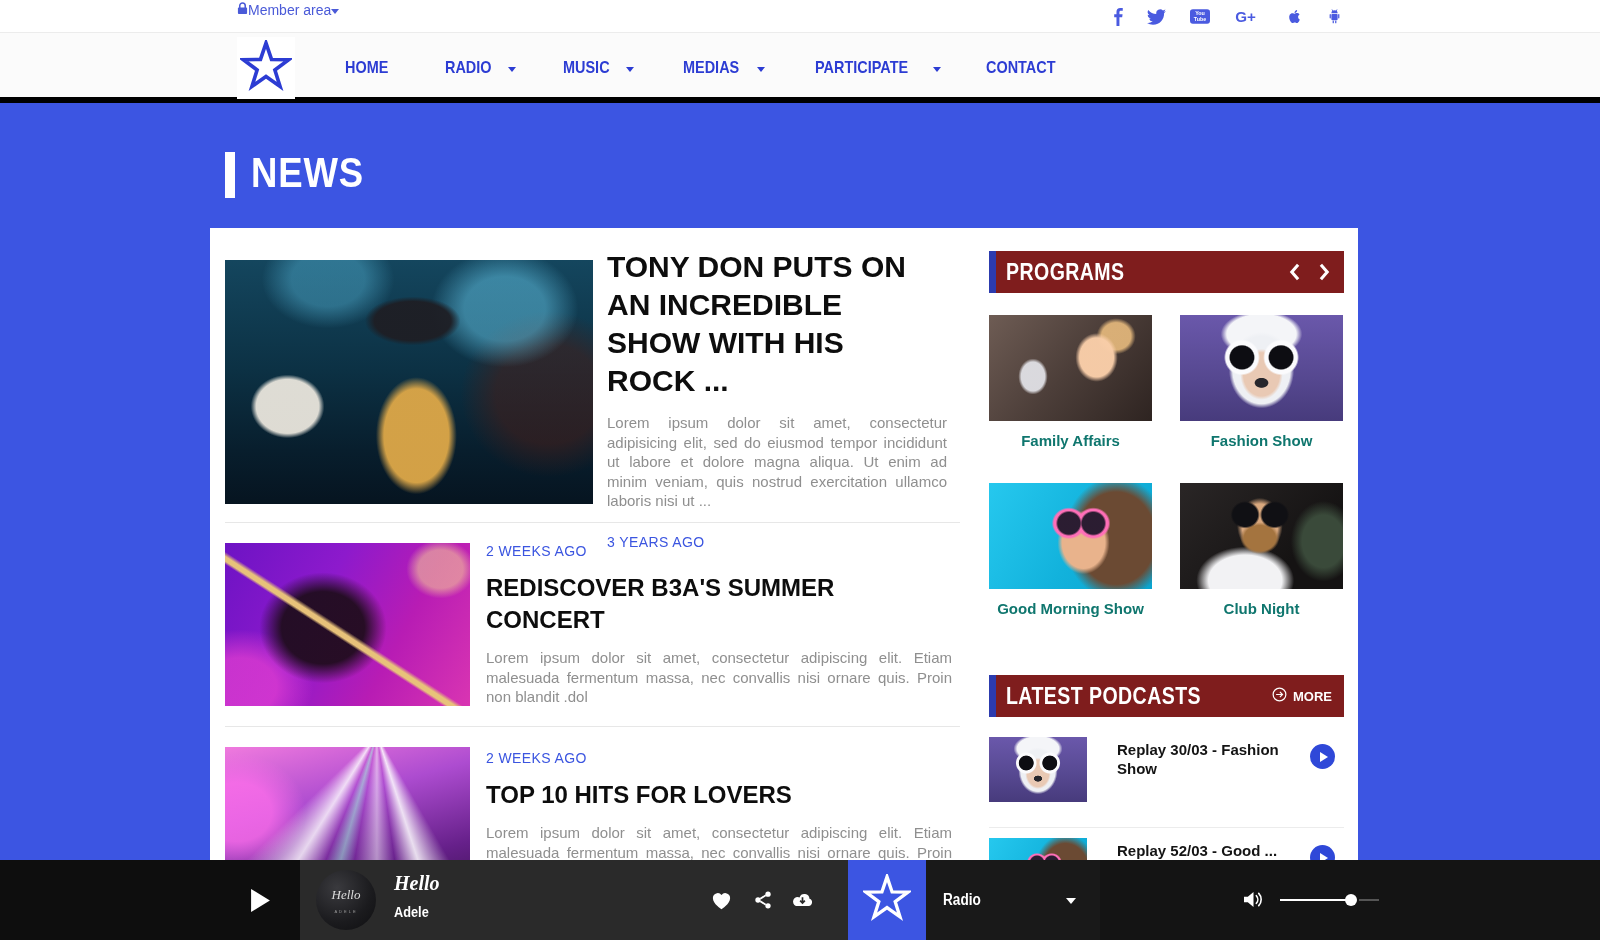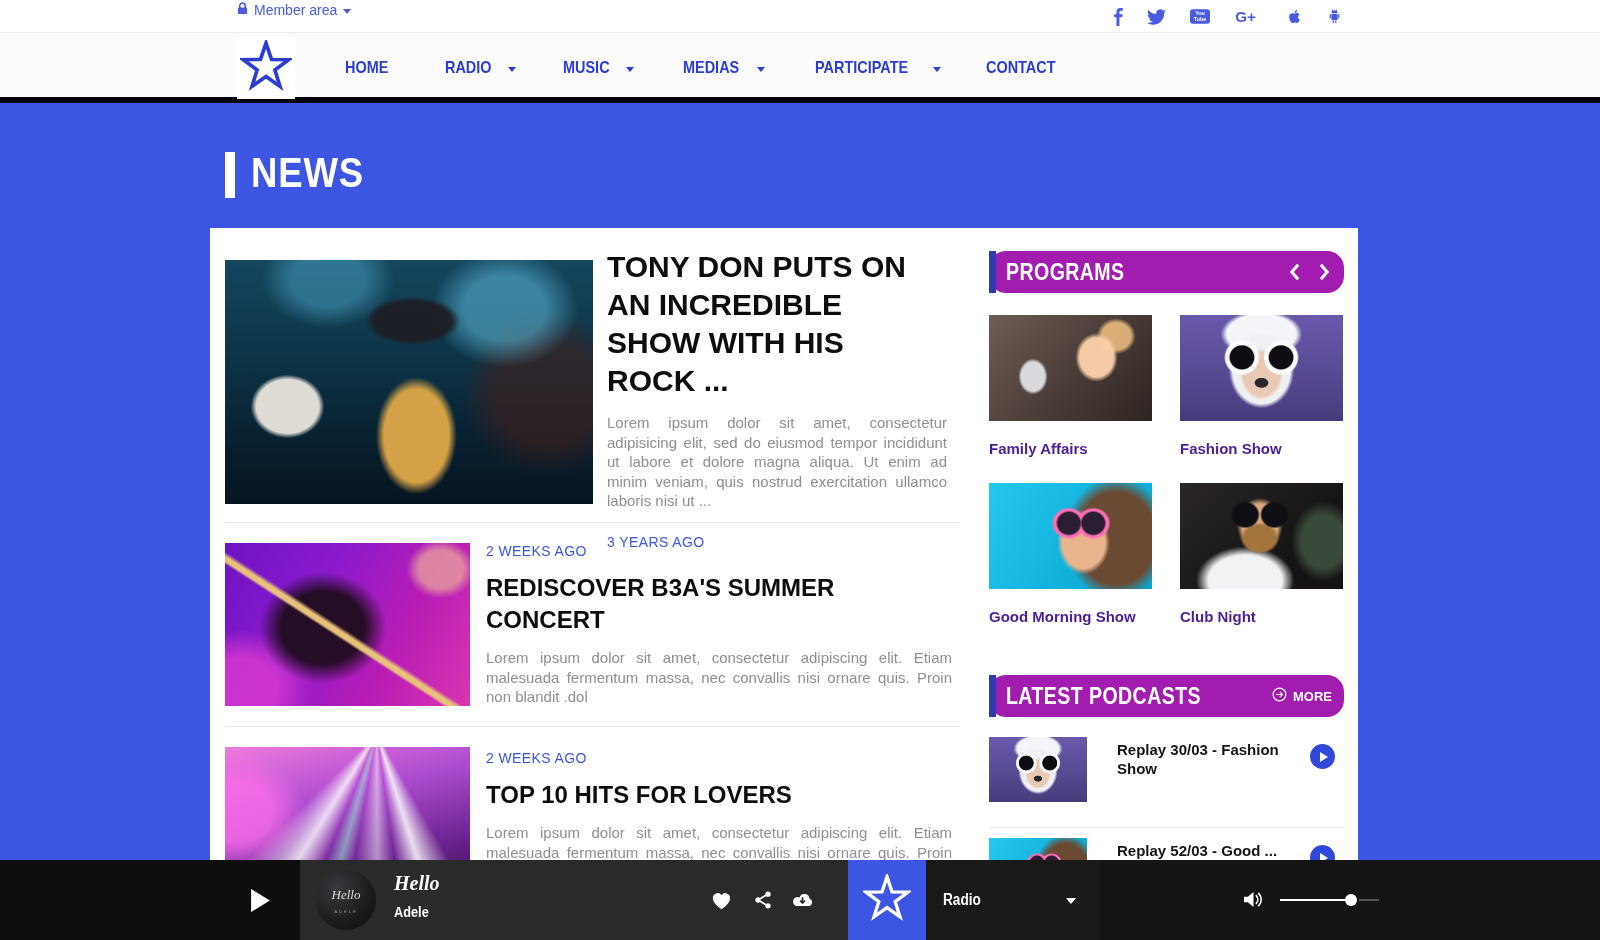--- a/index.html
+++ b/index.html
@@ -3,21 +3,21 @@
 <meta charset="utf-8">
 <style>
   * { margin:0; padding:0; box-sizing:border-box; }
   html,body { width:1600px; height:940px; overflow:hidden; }
   body { font-family:"Liberation Sans", sans-serif; background:#3c55e2; position:relative; }
 
   .cond { display:inline-block; transform:scaleX(.85); transform-origin:0 50%; white-space:nowrap; }
 
   
   .topbar { position:absolute; left:0; top:0; width:1600px; height:33px; background:#ffffff; border-bottom:1px solid #ececec; z-index:30; }
-  .member { position:absolute; left:237px; top:0; height:20px; display:flex; align-items:center; gap:6px; color:#4a5ad8; font-size:14px; cursor:pointer; }
+  .member { position:absolute; left:237px; top:0; height:20px; display:flex; align-items:center; gap:0; color:#4a5ad8; font-size:14px; cursor:pointer; }
   .member .caret { width:0; height:0; border-left:4px solid transparent; border-right:4px solid transparent; border-top:5px solid #4a5ad8; margin-top:2px; }
   .socials { position:absolute; right:258px; top:0; height:33px; display:flex; align-items:center; gap:24px; color:#4a5ae0; }
   .socials svg { display:block; }
 
   
   .navbar { position:absolute; left:0; top:33px; width:1600px; height:70px; background:#fbfbfb; border-bottom:6px solid #000000; z-index:30; }
   .logo-box { position:absolute; left:237px; top:4px; width:58px; height:62px; background:#ffffff; display:flex; align-items:center; justify-content:center; color:#2c3cd3; }
   .nav-item { position:absolute; top:0; height:70px; display:flex; align-items:center; gap:8px; color:#2c3cd3; font-size:17px; font-weight:bold; cursor:pointer; }
   .nav-item .caret { width:0; height:0; border-left:4px solid transparent; border-right:4px solid transparent; border-top:5px solid #2c3cd3; margin-top:2px; }
 
@@ -42,29 +42,29 @@
   .a1-date { display:block; margin-top:23px; }
 
   .a2-img { left:15px; top:315px; width:245px; height:163px; }
   .a2-body { position:absolute; left:276px; top:314px; width:466px; }
   .a3-img { left:15px; top:519px; width:245px; height:163px; }
   .a3-body { position:absolute; left:276px; top:521px; width:466px; }
   .sm-title { font-size:24px; line-height:32px; margin-top:12px; }
   .sm-excerpt { margin-top:12px; }
 
   
-  .side-header { position:absolute; width:355px; height:42px; background:#a21caf; color:#ffffff; display:flex; align-items:center;border-radius:17px; }
+  .side-header { position:absolute; width:355px; height:42px; background:#7f1d1d; color:#ffffff; display:flex; align-items:center; }
   .side-accent { position:absolute; left:0; top:0; width:7px; height:42px; background:#2c3bae; }
   .side-title { font-size:23px; font-weight:bold; letter-spacing:.5px; margin-left:17px; }
   .chev-btn { position:absolute; top:0; height:42px; display:flex; align-items:center; cursor:pointer; }
   .more-link { position:absolute; right:12px; top:0; height:42px; display:flex; align-items:center; gap:6px; color:#ffffff; font-size:13px; font-weight:bold; cursor:pointer; }
 
   .tile { position:absolute; width:163px; cursor:pointer; }
   .tile-img { width:163px; height:106px; background-size:cover; }
-  .tile-label { margin-top:19px; font-size:15px; font-weight:bold; color:#4c1d95; }
+  .tile-label { margin-top:11px; font-size:15px; font-weight:bold; color:#0f766e;text-align:center; }
 
   .pod-item { position:absolute; }
   .pod-thumb { position:absolute; left:0; top:0; width:98px; height:65px; }
   .pod-title { position:absolute; left:128px; top:3px; width:175px; font-size:15px; font-weight:bold; color:#141414; line-height:19px; }
   .pod-play { position:absolute; left:321px; top:7px; width:25px; height:25px; border-radius:50%; background:#2f48d8; display:flex; align-items:center; justify-content:center; cursor:pointer; }
   .pod-play .tri { width:0; height:0; border-left:8px solid #ffffff; border-top:5px solid transparent; border-bottom:5px solid transparent; margin-left:3px; }
 
   
   .ph-concert { background:
     radial-gradient(ellipse 10% 13% at 17% 60%, rgba(240,235,225,.92) 0 85%, transparent 100%),

